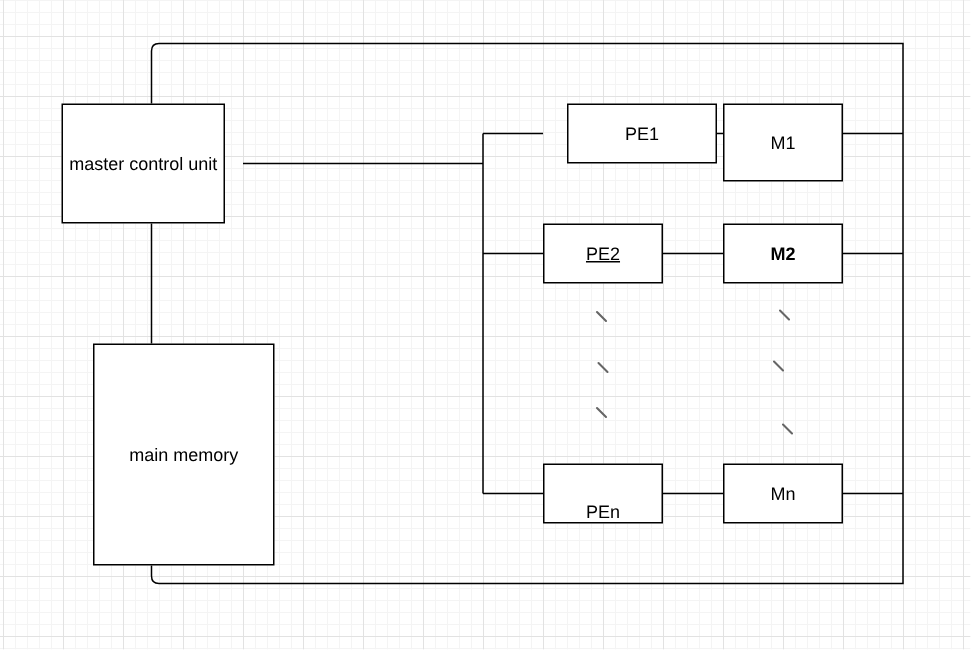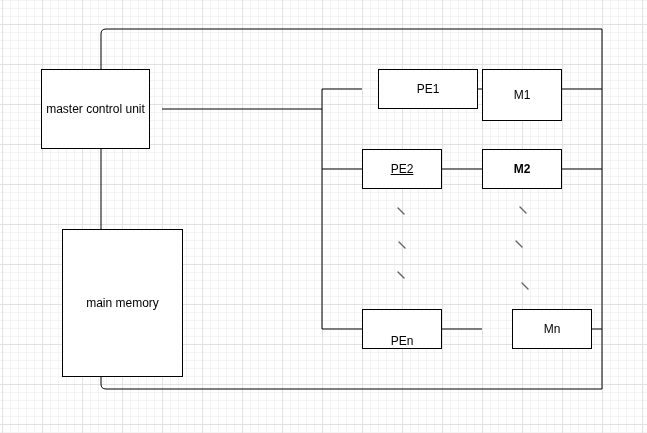--- a/index.html
+++ b/index.html
@@ -46,21 +46,21 @@
   
   .node.mcu         { left: 41px;  top: 69px;  width: 109px; height: 80px;  }
   .node.main-memory { left: 41px;  top: 229px; width: 121px; height: 148px; margin-left: 21px; }
   
   .node.pe1 { left: 378px; top: 69px;  width: 100px; height: 40px; }
   .node.pe2 { left: 362px; top: 149px; width: 80px; height: 40px; text-decoration: underline; }
   .node.pen { left: 362px; top: 309px; width: 80px; height: 40px; align-items: flex-end; }
   
   .node.m1  { left: 482px; top: 69px;  width: 80px; height: 52px; }
   .node.m2  { left: 482px; top: 149px; width: 80px; height: 40px; font-weight: bold; }
-  .node.mn  { left: 482px; top: 309px; width: 80px; height: 40px; margin-left: 30px; }
+  .node.mn  { left: 482px; top: 309px; width: 80px; height: 40px; }
 </style>
 </head>
 <body>
 
 <div class="canvas">
 
   <svg class="wires" width="647" height="433" viewBox="0 0 647 433">
 
     <path d="M 106 29 L 602 29 L 602 389 L 106 389 Q 101 389 101 384 L 101 34 Q 101 29 106 29" fill="none" stroke="#000000" stroke-width="1"></path>
 

